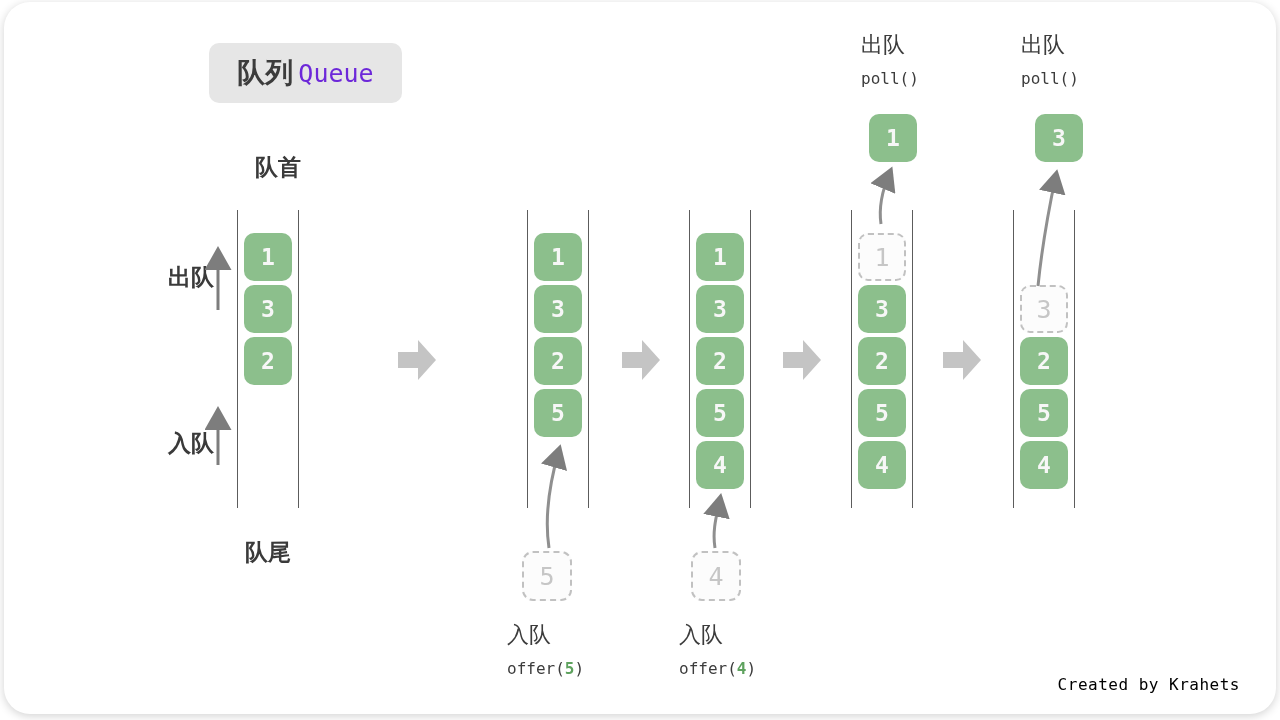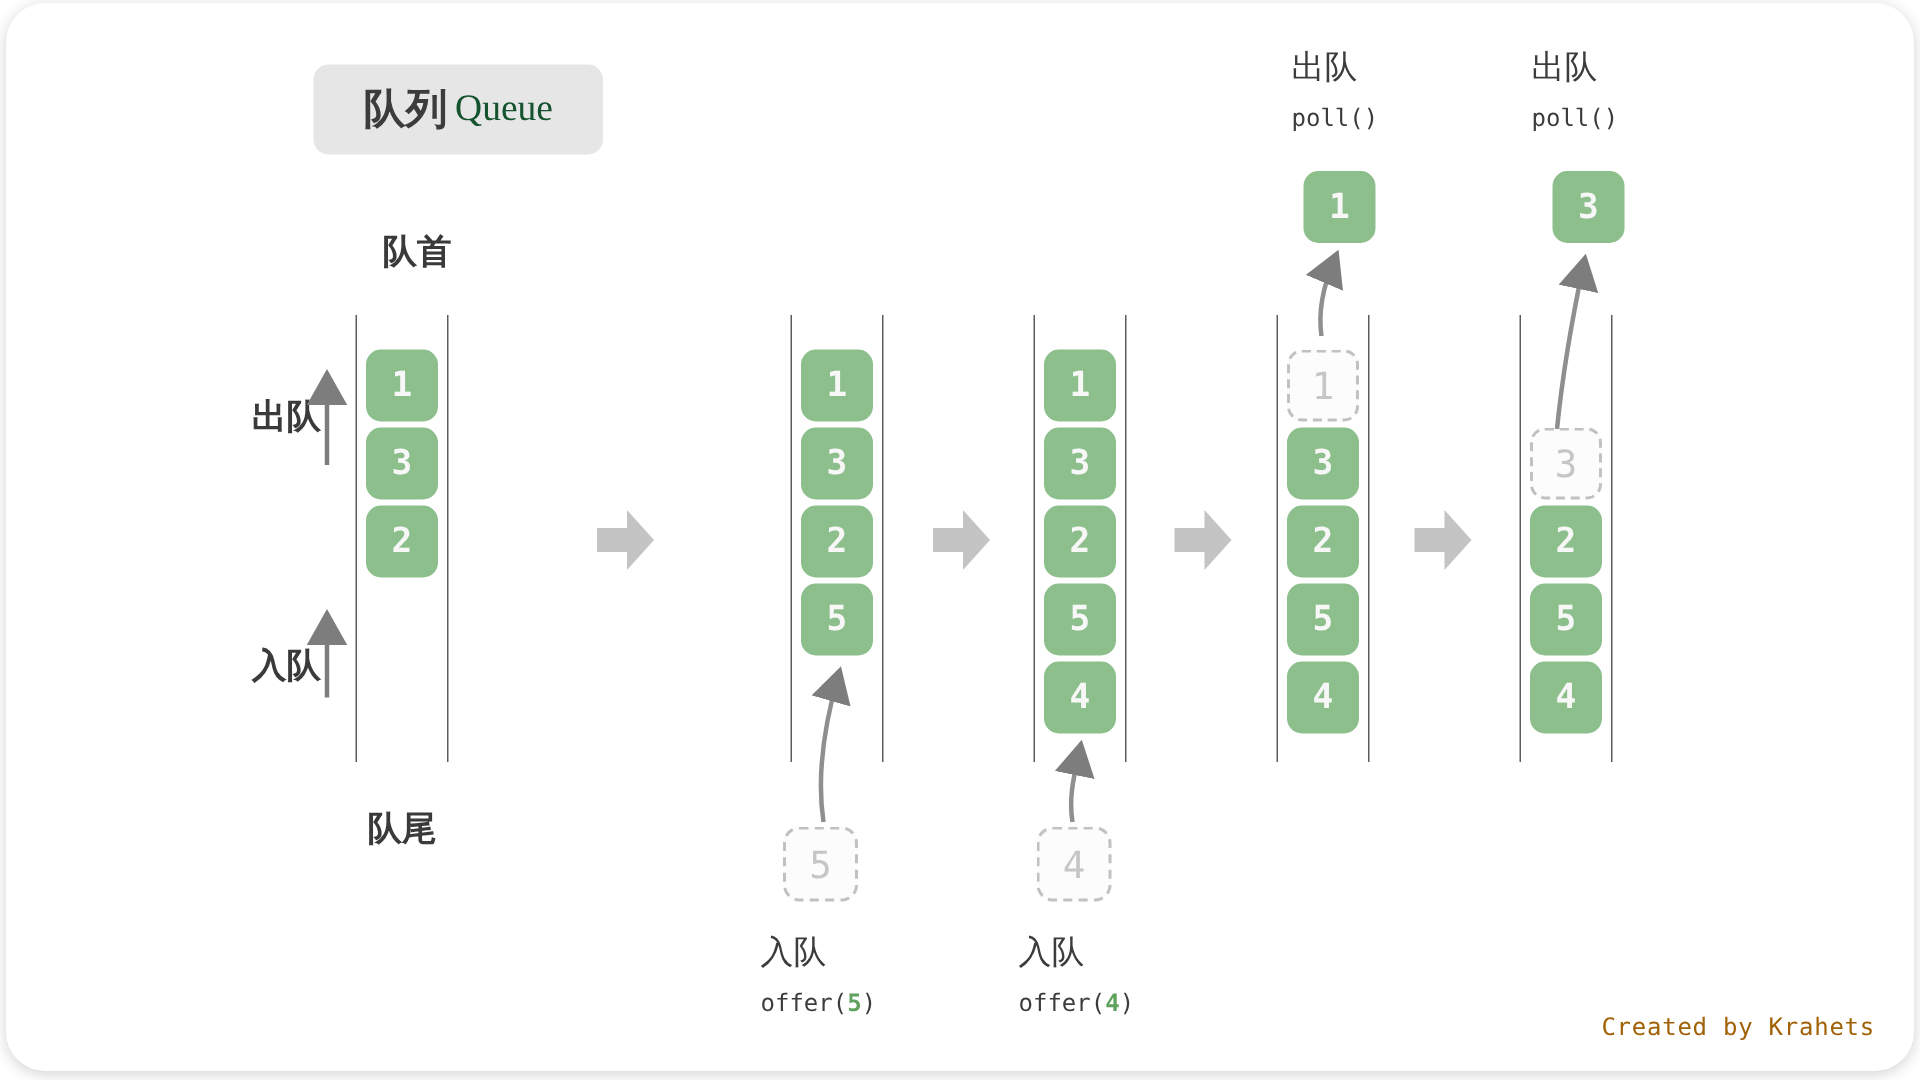--- a/index.html
+++ b/index.html
@@ -8,21 +8,21 @@
   .stage { position:relative; width:1280px; height:720px; overflow:hidden; background:#fff; }
   .card { position:absolute; left:4px; top:2px; right:4px; bottom:6px;
           background:#ffffff; border-radius:26px;
           box-shadow:0 2px 10px rgba(0,0,0,0.18); }
   .mono { font-family:"DejaVu Sans Mono","Liberation Mono",monospace; }
 
   .title-box { position:absolute; left:170px; top:43px; width:193px; height:60px;
                background:#e6e6e6; border-radius:10px; display:flex; align-items:center;
                justify-content:center; gap:5px;margin-left:39px; }
   .title-zh { font-weight:700; font-size:28px; color:#3c3c3c; }
-  .title-en { font-size:25px; color:#14532d;font-family:Liberation Serif, serif; }
+  .title-en { font-size:25px; color:#6d28d9; }
 
   .lbl { position:absolute; font-weight:700; font-size:23px; color:#3a3a3a; }
   .lbl-center { width:62px; text-align:center; }
 
   .op-label { position:absolute; font-size:22px; line-height:34px; color:#3c3c3c; }
   .op-code { font-size:16px; }
   .arg-green { color:#5ea25e; font-weight:700; }
 
   .col { position:absolute; top:210px; width:62px; height:298px;
          border-left:1.5px solid #5c5c5c; border-right:1.5px solid #5c5c5c; }
@@ -35,22 +35,22 @@
 
   .float-box { position:absolute; width:48px; height:48px; border-radius:10px;
                background:var(--green,#8cbf8c); color:#f7f7f7; display:flex; align-items:center;
                justify-content:center; font-family:"DejaVu Sans Mono","Liberation Mono",monospace;
                font-weight:700; font-size:23px; }
   .dash-box { position:absolute; width:50px; height:50px; border-radius:11px;
               border:2px dashed #c1c1c1; background:#fcfcfc; color:#c6c6c6;
               display:flex; align-items:center; justify-content:center;
               font-family:"DejaVu Sans Mono","Liberation Mono",monospace; font-size:25px; }
 
-  .watermark { position:absolute; right:30px; bottom:26px; font-size:16px;
-               color:#a16207; letter-spacing:0.5px;margin-top:36px; }
+  .watermark { position:absolute; right:40px; bottom:26px; font-size:16px;
+               color:#000000; letter-spacing:0.5px;margin-top:36px; }
 
   svg.overlay { position:absolute; left:0; top:0; pointer-events:none; }
 </style>
 </head>
 <body>
 
 <div class="stage">
   <div class="card"></div>
 
   <div class="title-box">

